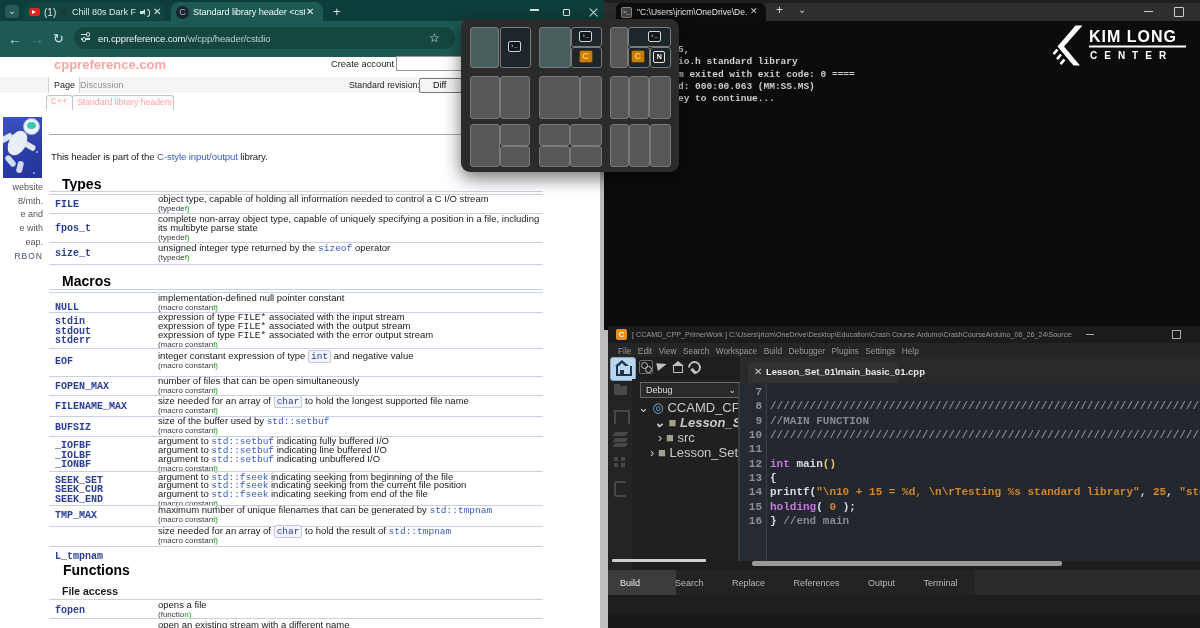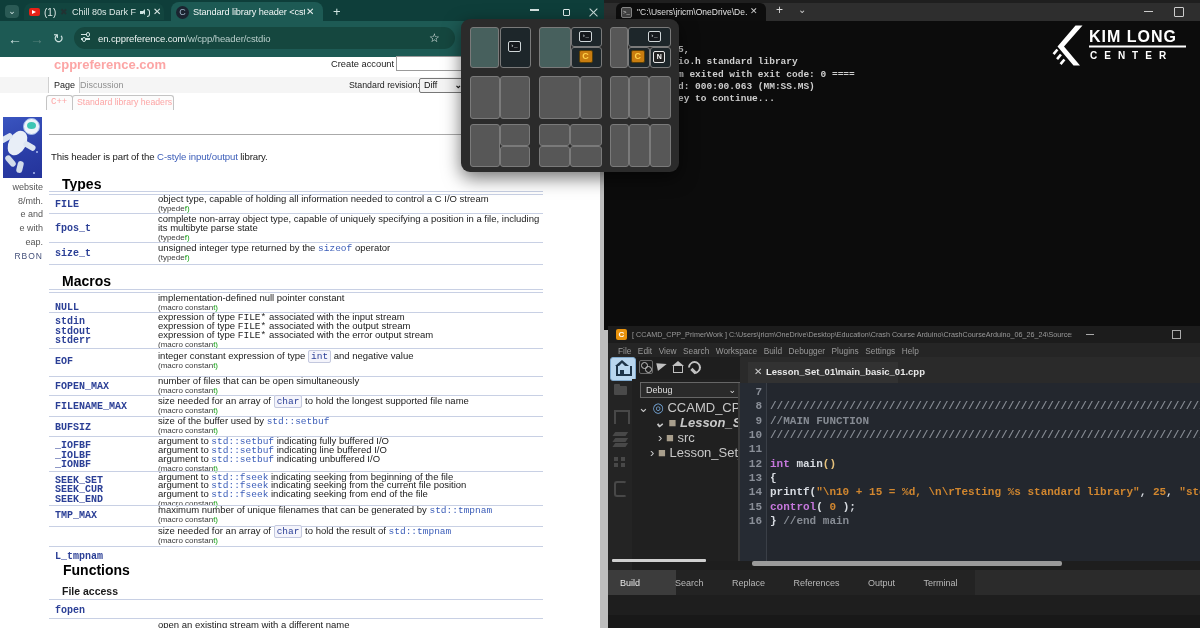--- a/index.html
+++ b/index.html
@@ -115,21 +115,21 @@
 
   <div class="abs navy" style="left:54px;top:57px;font-size:13px;font-weight:bold;">cppreference.com</div>
   <div class="abs pg" style="left:331px;top:59px;font-size:9.3px;">Create account</div>
   <div class="abs" style="left:396px;top:56px;width:66px;height:13px;background:#fff;border:1px solid #9a9a9a;"></div>
 
   <div class="abs" style="left:0px;top:77px;width:604px;height:16px;background:#f5f5f5;"></div>
   <div class="abs" style="left:48px;top:77px;width:30px;height:16px;background:#fff;border-left:1px solid #d0d0d0;border-right:1px solid #d0d0d0;"></div>
   <div class="abs pg" style="left:54px;top:80px;font-size:9px;">Page</div>
   <div class="abs" style="left:80px;top:80px;font-size:9px;color:#909090;">Discussion</div>
   <div class="abs pg" style="left:349px;top:80px;font-size:8.8px;">Standard revision:</div>
-  <div class="abs" style="left:419px;top:78px;width:40px;height:13px;background:#f4f4f4;border:1px solid #777;border-radius:2px;font-size:9px;color:#111;padding-left:4px;line-height:12px;">Diff<span style="position:absolute;right:2px;top:0px;font-size:9px;font-weight:bold;">⌄</span></div>
+  <div class="abs" style="left:419px;top:78px;width:40px;height:13px;background:#f4f4f4;border:1px solid #777;border-radius:2px;font-size:9px;color:#111;padding-left:13px;line-height:12px;">Diff<span style="position:absolute;right:2px;top:0px;font-size:9px;font-weight:bold;">⌄</span></div>
 
   <div class="abs" style="left:46px;top:95px;width:25px;height:14px;background:#fcfcfc;border:1px solid #c4c4c4;border-bottom:none;border-radius:3px 3px 0 0;"></div>
   <div class="abs" style="left:72px;top:95px;width:100px;height:14px;background:#fcfcfc;border:1px solid #c4c4c4;border-bottom:none;border-radius:3px 3px 0 0;"></div>
   <div class="abs navy mono" style="left:51px;top:97px;font-size:9px;">C++</div>
   <div class="abs navy" style="left:77px;top:97px;font-size:8.7px;">Standard library headers</div>
 
   <div class="abs" style="left:3px;top:117px;width:39px;height:61px;background:linear-gradient(160deg,#3a55c0,#2a3da6 60%,#24339a);overflow:hidden;">
     <div style="position:absolute;left:6px;top:40px;width:2px;height:2px;background:#aebdf0;border-radius:50%;"></div>
     <div style="position:absolute;left:33px;top:34px;width:2px;height:2px;background:#aebdf0;border-radius:50%;"></div>
     <div style="position:absolute;left:30px;top:55px;width:2px;height:2px;background:#aebdf0;border-radius:50%;"></div>
@@ -204,20 +204,21 @@
   <div class="abs tline" style="top:525.5px;"></div>
 
   <div class="abs monolink tname" style="top:532px;margin-top:20px;">L_tmpnam</div>
   <div class="abs tdesc" style="top:527px;">size needed for an array of <span class="kw">char</span> to hold the result of <span class="bluelink mono">std::tmpnam</span><br><span class="small">(macro constan<span class="gr">t)</span></span></div>
   <div class="abs tline" style="top:546px;"></div>
 
   <div class="abs h3" style="left:63px;top:562px;">Functions</div>
   <div class="abs pg" style="left:49px;top:585px;font-size:10.5px;font-weight:bold;padding-left:13px;">File access</div>
   <div class="abs tline" style="top:598.5px;"></div>
   <div class="abs monolink tname" style="top:606px;">fopen</div>
+  <div class="abs tdesc" style="top:601px;">opens a file<br><span class="small">(functio<span class="gr">n)</span></span></div>
   <div class="abs tline" style="top:617.5px;"></div>
   <div class="abs tdesc" style="top:621px;">open an existing stream with a different name</div>
 
   <div class="abs" id="strip"></div>
 
   <div class="abs" id="console">
     <div class="abs" style="left:0;top:0;width:596px;height:3px;background:#1f1f1f;"></div>
     <div class="abs" id="contabbar"></div>
     <div class="abs" id="contab"></div>
     <div class="abs" style="left:17px;top:7px;width:9px;height:9px;background:#444;border:1px solid #888;border-radius:2px;color:#ddd;font-size:6px;line-height:9px;text-align:center;">&gt;_</div>
@@ -307,21 +308,21 @@
 15
 16</div>
     <div class="abs code" style="left:162px;top:59px;">
 <span class="cmt">////////////////////////////////////////////////////////////////////////////////////////////////</span>
 <span class="cmt">//MAIN FUNCTION</span>
 <span class="cmt">////////////////////////////////////////////////////////////////////////////////////////////////</span>
 
 <span class="kwp">int</span> <span class="wht">main</span><span class="yel">()</span>
 <span class="wht">{</span>
 <span class="wht">printf(</span><span class="str">"\n10 + 15 = %d, \n\rTesting %s standard library"</span><span class="wht">, </span><span class="num">25</span><span class="wht">, </span><span class="str">"std</span>
-<span class="kwp">control</span><span class="wht">( </span><span class="num">0</span><span class="wht"> );</span>
+<span class="kwp">holding</span><span class="wht">( </span><span class="num">0</span><span class="wht"> );</span>
 <span class="wht">} </span><span class="cmt">//end main</span></div>
     <div class="abs" style="left:158px;top:57px;width:1px;height:178px;background:#3a3f47;"></div>
     <div class="abs" style="left:130px;top:57px;width:2px;height:178px;background:#3a3a3a;"></div>
 
     <div class="abs" style="left:4px;top:233px;width:94px;height:3px;background:#cfcfcf;border-radius:1px;"></div>
     <div class="abs" style="left:144px;top:235px;width:310px;height:5px;background:#9a9a9a;border-radius:2px;"></div>
 
     <div class="abs" style="left:0;top:244px;width:592px;height:25px;background:#232323;"></div>
     <div class="abs" style="left:367px;top:244px;width:225px;height:25px;background:#2b2b2b;"></div>
     <div class="abs" style="left:0px;top:244px;width:68px;height:25px;background:#3c3c3c;"></div>

